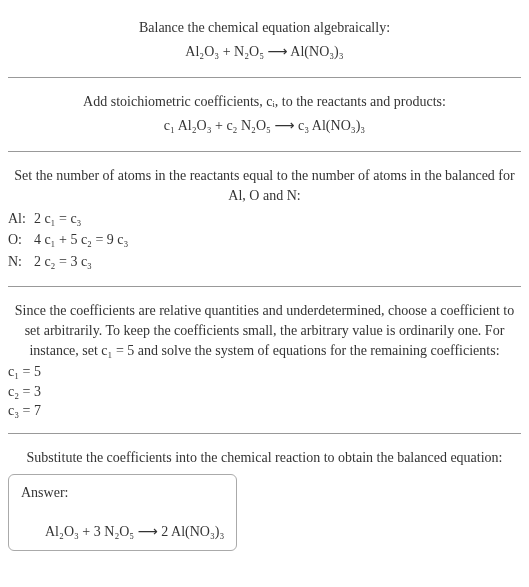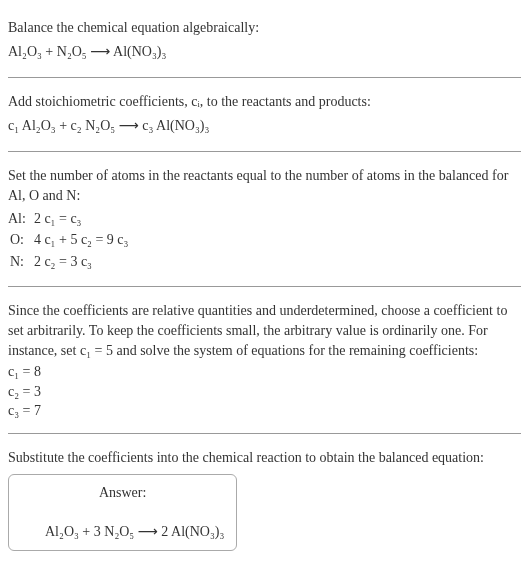--- a/index.html
+++ b/index.html
@@ -19,48 +19,49 @@
     .section {
       padding: 8px 0;
     }
     hr.divider {
       border: none;
       border-top: 1px solid #999;
       margin: 4px 0;
     }
     .text-line {
       margin: 2px 0;
+      text-align: center;
     }
     .equation {
       margin: 4px 0;
+      text-align: center;
     }
     .italic {
     }
     .system-table {
       border-collapse: collapse;
       margin: 2px 0;
     }
     .system-table td {
       padding: 1px 6px 1px 0;
       vertical-align: top;
     }
     .system-table td:first-child {
-      text-align: center;
+      text-align: left;
       padding-right: 8px;
     }
     .coeff-line {
       margin: 0;
     }
     .answer-box {
       border: 1px solid #aaa;
       border-radius: 6px;
       padding: 8px 12px;
       display: inline-block;
       margin-top: 4px;
-      text-align: center;
     }
     .answer-label {
       margin-bottom: 4px;
     }
     .answer-eq {
       padding-left: 24px;
       margin-top: 20px;
     }
   </style>
 </head>
@@ -99,21 +100,21 @@
       <td class="italic">2 c₂ = 3 c₃</td>
     </tr>
   </tbody>
     </table>
 </div>
 
 <hr class="divider">
 
 <div class="section">
   <div class="text-line">Since the coefficients are relative quantities and underdetermined, choose a coefficient to set arbitrarily. To keep the coefficients small, the arbitrary value is ordinarily one. For instance, set c₁ = 5 and solve the system of equations for the remaining coefficients:</div>
-  <div class="coeff-line italic">c₁ = 8</div>
+  <div class="coeff-line italic">c₁ = 5</div>
   <div class="coeff-line italic">c₂ = 3</div>
   <div class="coeff-line italic">c₃ = 7</div>
 </div>
 
 <hr class="divider">
 
 <div class="section">
   <div class="text-line">Substitute the coefficients into the chemical reaction to obtain the balanced equation:</div>
   <div class="answer-box">
     <div class="answer-label">Answer:</div>

